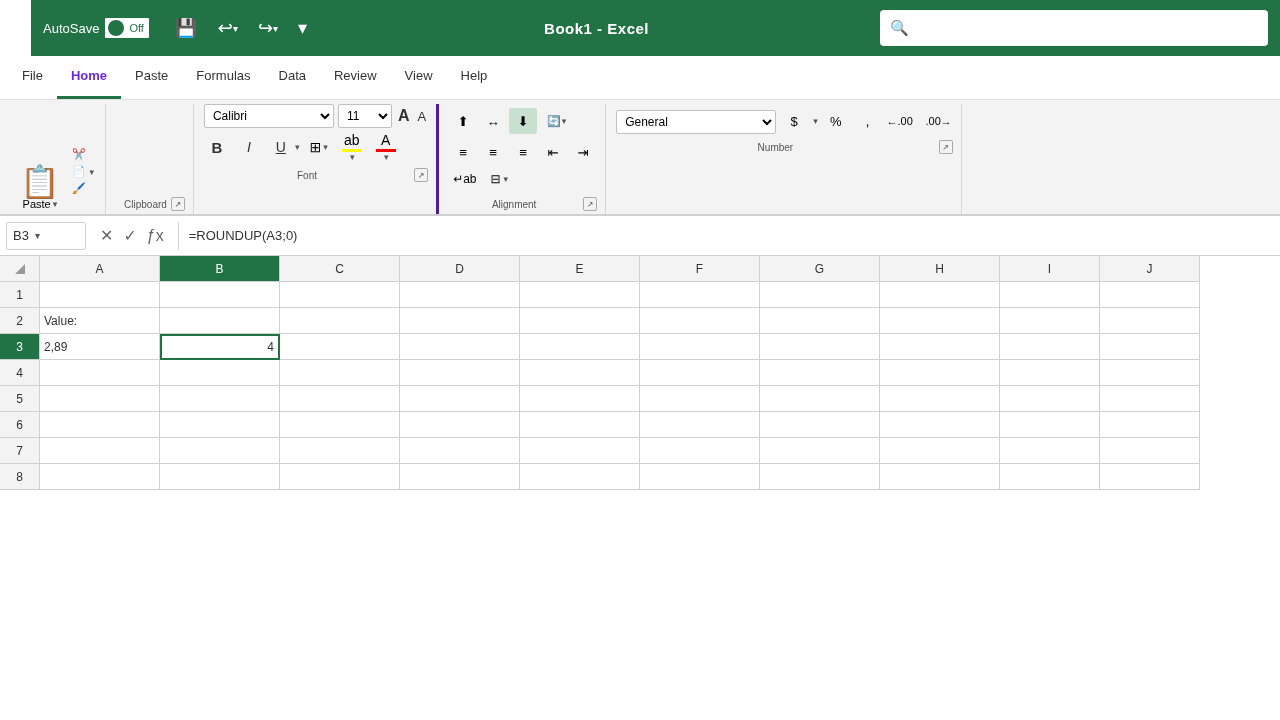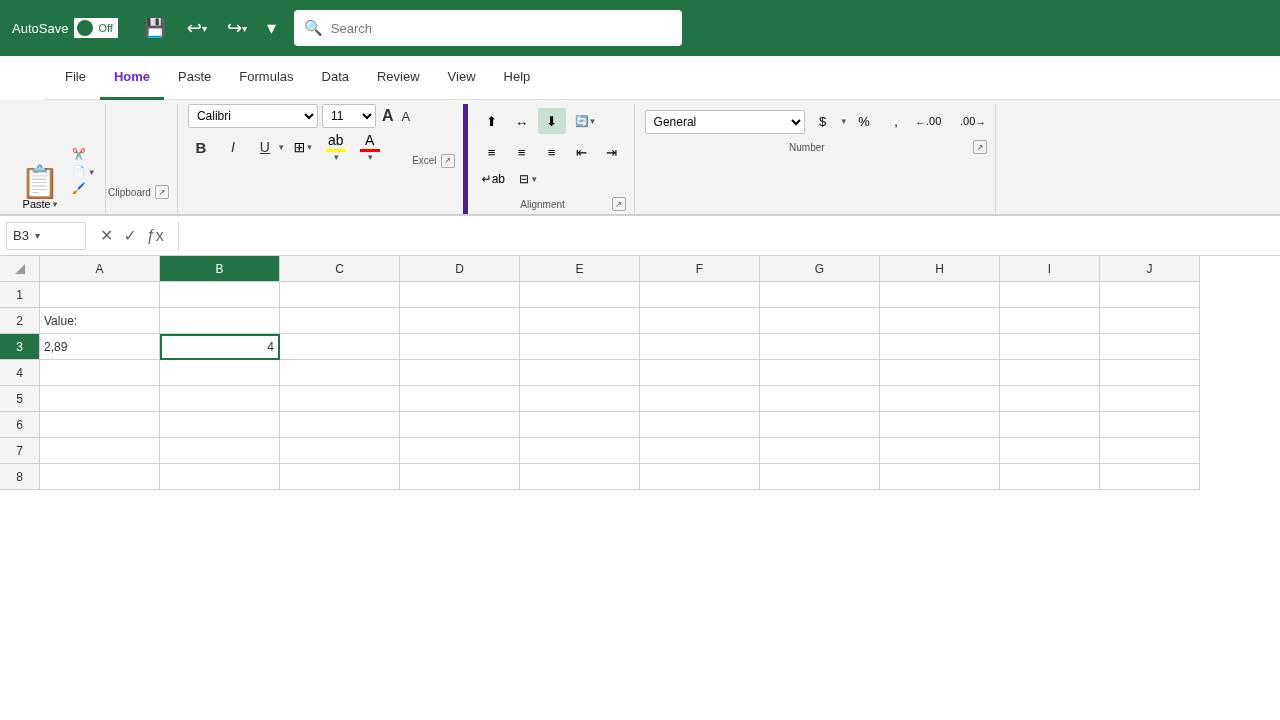--- a/index.html
+++ b/index.html
@@ -1,21 +1,21 @@
 <!DOCTYPE html>
 <html><head>
   <meta charset="utf-8">
   <style>
     * { box-sizing: border-box; margin: 0; padding: 0; }
     body { font-family: 'Segoe UI', Arial, sans-serif; font-size: 12px; background: #fff; overflow: hidden; width: 1280px; height: 720px; }
 
     
     #title-bar {
       display: flex; align-items: center; background: #217346; color: #fff;
-      height: 56px; padding: 12px 12px; gap: 12px;
+      height: 56px; padding: 12px 12px; gap: 12px; margin-left: 31px;
     }
     #autosave-area { display: flex; align-items: center; gap: 6px; font-size: 13px; font-weight: 500; }
     .toggle-switch {
       display: inline-flex; align-items: center; background: #fff; border-radius: 1px;
       width: 44px; height: 20px; padding: 2px; cursor: pointer; position: relative;
     }
     .toggle-knob {
       width: 16px; height: 16px; border-radius: 50%; background: #217346;
       position: absolute; left: 3px;
     }
@@ -28,22 +28,22 @@
     .book-title { flex: 1; text-align: center; font-size: 15px; font-weight: 600; letter-spacing: 0.5px; }
     #search-box {
       display: flex; align-items: center; background: #fff; border-radius: 4px;
       padding: 4px 10px; gap: 8px; width: 388px; height: 36px;
     }
     #search-input { border: none; outline: none; font-size: 13px; color: #333; flex: 1; }
     .search-icon { color: #555; font-size: 15px; }
 
     
     #menu-bar {
-      display: flex; align-items: center; background: #fff; height: 44px;
-      border-bottom: 1px solid #e0e0e0; padding: 0 8px; gap: 0; margin-left: 43px;
+      display: flex; align-items: flex-end; background: #fff; height: 44px;
+      border-bottom: 1px solid #e0e0e0; padding: 0 8px; gap: 0;
     }
     .menu-item {
       padding: 4px 14px; font-size: 13px; color: #333; cursor: pointer;
       border-bottom: 3px solid transparent; height: 44px; display: flex; align-items: center;
     }
     .menu-item.active { color: #6d28d9; border-bottom: 3px solid #217346; font-weight: 600; }
 
     
     #ribbon {
       background: #f3f3f3; border-bottom: 2px solid #d0d0d0;
@@ -208,23 +208,23 @@
       <div class="toggle-knob"></div>
       <span class="toggle-label">Off</span>
     </div>
   </div>
   <div class="title-icons">
     <div class="title-icon-btn">💾</div>
     <div class="title-icon-btn">↩<span style="font-size:10px">▾</span></div>
     <div class="title-icon-btn">↪<span style="font-size:10px">▾</span></div>
     <div class="title-icon-btn">▾</div>
   </div>
+  <div class="book-title">Book1  -  Excel</div>
   <div id="search-box">
     <span class="search-icon">🔍</span>
-    <input class="search-input" id="search-input" type="text" style="border: none; outline: none; font-size: 13px; color: rgb(51, 51, 51); flex: 1 1 0%; width: 100%;" placeholder="Search">
   </div>
 </div>
 
 <div id="menu-bar">
   <div class="menu-item">File</div>
   <div class="menu-item active">Home</div>
   <div class="menu-item">Paste</div>
   <div class="menu-item">Formulas</div>
   <div class="menu-item">Data</div>
   <div class="menu-item">Review</div>
@@ -249,28 +249,28 @@
         </div>
         <div class="clip-btn">
           <span>📄</span>
           <span class="dropdown-arrow">▾</span>
         </div>
         <div class="clip-btn">
           <span>🖌️</span>
         </div>
       </div>
     </div>
-    <div style="display:flex;flex-direction:column;justify-content:flex-end;padding-bottom:12px;border-right:1px solid #d8d8d8;padding-right:8px;">
+    <div style="display:flex;flex-direction:column;justify-content:flex-end;padding-bottom:0;border-right:1px solid #d8d8d8;padding-right:8px;margin-left:16px;">
       <div class="ribbon-label">
         <span class="ribbon-label-text">Clipboard</span>
         <div class="ribbon-expand-btn">↗</div>
       </div>
     </div>
 
-    <div style="display:flex;flex-direction:row;padding:0 8px;border-right:5px solid #4c1d95;">
+    <div style="display:flex;flex-direction:column;padding:0 8px;border-right:3px solid #4c1d95;">
       <div class="font-group-inner">
         <div class="font-row1">
           <select class="font-select">
             <option>Calibri</option>
           </select>
           <select class="size-select">
             <option>11</option>
           </select>
           <span class="font-size-btn" style="font-size:16px;font-weight:bold;color:#333;cursor:pointer;">A</span>
           <span class="font-size-btn" style="font-size:13px;color:#333;cursor:pointer;">A</span>
@@ -292,21 +292,21 @@
             <span class="dropdown-arrow">▾</span>
           </div>
           <div class="color-btn">
             <span style="font-size:14px;">A</span>
             <div class="color-bar" style="background:#ff0000;"></div>
             <span class="dropdown-arrow">▾</span>
           </div>
         </div>
       </div>
       <div class="ribbon-label" style="margin-top:4px;">
-        <span class="ribbon-label-text">Excel</span>
+        <span class="ribbon-label-text">Font</span>
         <div class="ribbon-expand-btn">↗</div>
       </div>
     </div>
 
     <div style="display:flex;flex-direction:column;padding:0 8px;border-right:1px solid #d8d8d8;">
       <div style="display:flex;flex-direction:column;gap:2px;margin-top:4px;">
         <div class="align-row">
           <button class="align-btn">⬆</button>
           <button class="align-btn">↔</button>
           <button class="align-btn active">⬇</button>
@@ -343,21 +343,21 @@
         <div style="margin-top:6px;">
           <select class="num-format-select">
             <option>General</option>
           </select>
         </div>
         <div class="num-row2" style="margin-top:4px;">
           <button class="num-btn">$</button>
           <span class="dropdown-arrow">▾</span>
           <button class="num-btn">%</button>
           <button class="num-btn">,</button>
-          <span style="display:flex;align-items:flex-start;gap:17px;">
+          <span style="display:flex;align-items:flex-start;gap:11px;">
             <button class="num-btn" style="font-size:11px;">←.00</button>
             <button class="num-btn" style="font-size:11px;">.00→</button>
           </span>
         </div>
       </div>
       <div class="ribbon-label" style="margin-top:4px;">
         <span class="ribbon-label-text">Number</span>
         <div class="ribbon-expand-btn">↗</div>
       </div>
     </div>
@@ -368,20 +368,21 @@
   <div class="cell-ref-box">
     <span>B3</span>
     <span class="chevron-icon">▾</span>
   </div>
   <div class="formula-bar-icons">
     <span class="fbar-icon">✕</span>
     <span class="fbar-icon">✓</span>
     <span class="fbar-icon">ƒx</span>
   </div>
   <div class="formula-separator"></div>
+  <input class="formula-input" type="text" value="=ROUNDUP(A3;0)" style="">
 </div>
 
 <div id="spreadsheet">
 
   <div id="row-col-header">
     <div class="corner-cell">
       <svg width="10" height="10">
           <polygon points="0,10 10,10 10,0" fill="#999"></polygon>
         </svg>
     </div>

